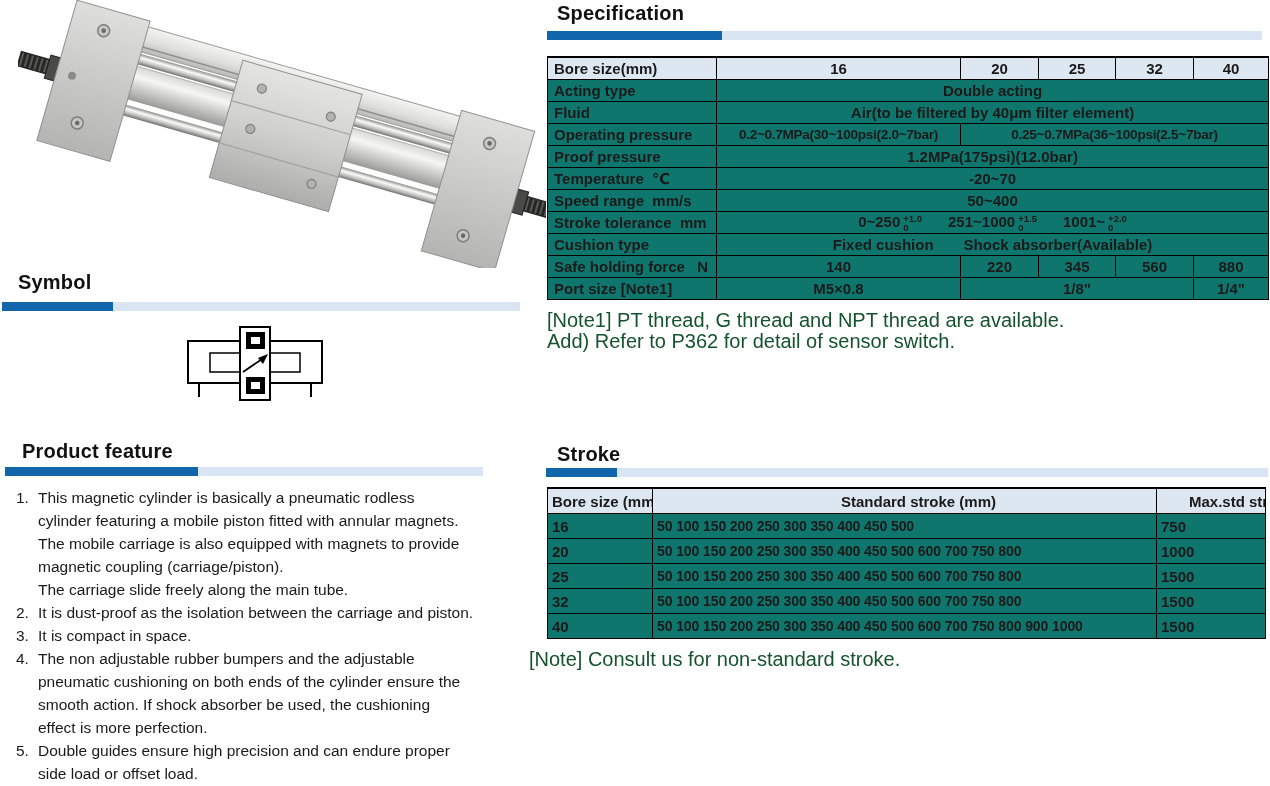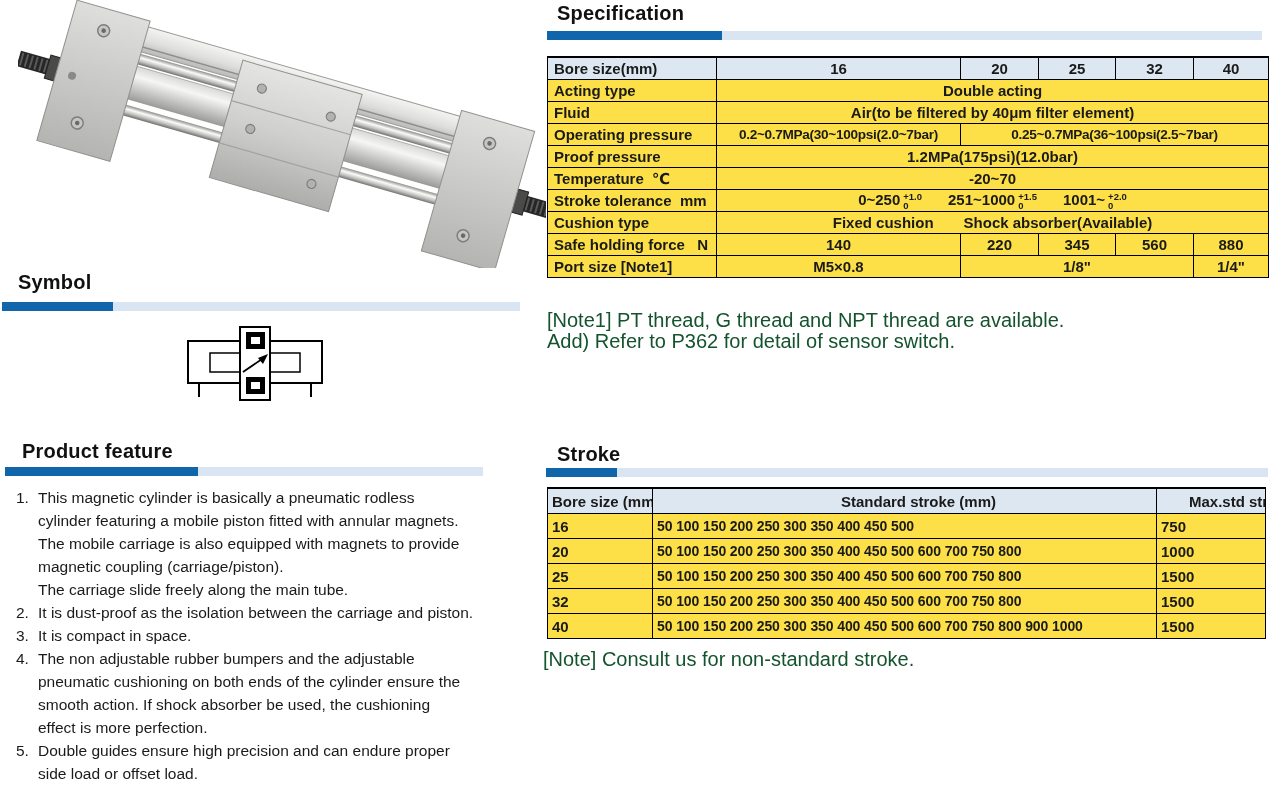--- a/index.html
+++ b/index.html
@@ -2,21 +2,21 @@
 <html><head>
 <meta charset="utf-8">
 <style>
   html,body{margin:0;padding:0;background:#fff;}
   #canvas{position:relative;width:1270px;height:786px;background:#fff;overflow:hidden;
           font-family:"Liberation Sans","DejaVu Sans",sans-serif;color:#1a1a1a;}
   .heading{position:absolute;font-size:20px;font-weight:bold;color:#111;letter-spacing:0.2px;white-space:nowrap;}
   .bar{position:absolute;height:9px;}
   .bar .dark{position:absolute;left:0;top:0;height:100%;}
   
-  table{border-collapse:collapse;table-layout:fixed;position:absolute;background:#fde047;}
+  table{border-collapse:collapse;table-layout:fixed;position:absolute;background:#0f766e;}
   td,th{border:1px solid #000;padding:0 4px;font-weight:bold;font-size:15px;overflow:hidden;white-space:nowrap;}
   #spec-table{left:547px;top:56px;width:721px;border-top:2px solid #000;}
   #spec-table td,#spec-table th{height:21px;text-align:center;}
   #spec-table td.lbl{text-align:left;padding-left:6px;}
   #spec-table tr.hdr th{font-weight:bold;}
   #spec-table tr.hdr th.lbl{text-align:left;padding-left:6px;}
   .tight{font-size:13.6px;letter-spacing:-0.3px;padding:0 1px;}
   .tolstack{display:inline-flex;flex-direction:column;vertical-align:middle;font-size:9.5px;line-height:9px;margin-left:3px;text-align:left;}
   .tolseg{margin:0 13px;}
   .gapspan{margin:0 15px;}
@@ -190,20 +190,24 @@
         </tr>
         <tr>
           <td class="lbl">Proof pressure</td>
           <td colspan="5">1.2MPa(175psi)(12.0bar)</td>
         </tr>
         <tr>
           <td class="lbl">Temperature&nbsp;&nbsp;℃</td>
           <td colspan="5">-20~70</td>
         </tr>
         <tr>
+          <td class="lbl">Speed range&nbsp;&nbsp;mm/s</td>
+          <td colspan="5">50~400</td>
+        </tr>
+        <tr>
           <td class="lbl">Stroke tolerance&nbsp;&nbsp;mm</td>
           <td colspan="5"><span class="tolseg">0~250<span class="tolstack">
                 <span>+1.0</span>
                 <span>0</span>
               </span></span><span class="tolseg">251~1000<span class="tolstack">
                 <span>+1.5</span>
                 <span>0</span>
               </span></span><span class="tolseg">1001~<span class="tolstack">
                 <span>+2.0</span>
                 <span>0</span>
@@ -268,15 +272,15 @@
           <td class="strokes">50 100 150 200 250 300 350 400 450 500 600 700 750 800</td>
           <td>1500</td>
         </tr>
         <tr>
           <td>40</td>
           <td class="strokes">50 100 150 200 250 300 350 400 450 500 600 700 750 800 900 1000</td>
           <td>1500</td>
         </tr>
       </tbody>
   </table>
-  <div class="note-line" style="left:543px;top:648px;">[Note] Consult us for non-standard stroke.</div>
+  <div class="note-line" style="left:529px;top:648px;">[Note] Consult us for non-standard stroke.</div>
 
 </div>
 
 </body></html>

